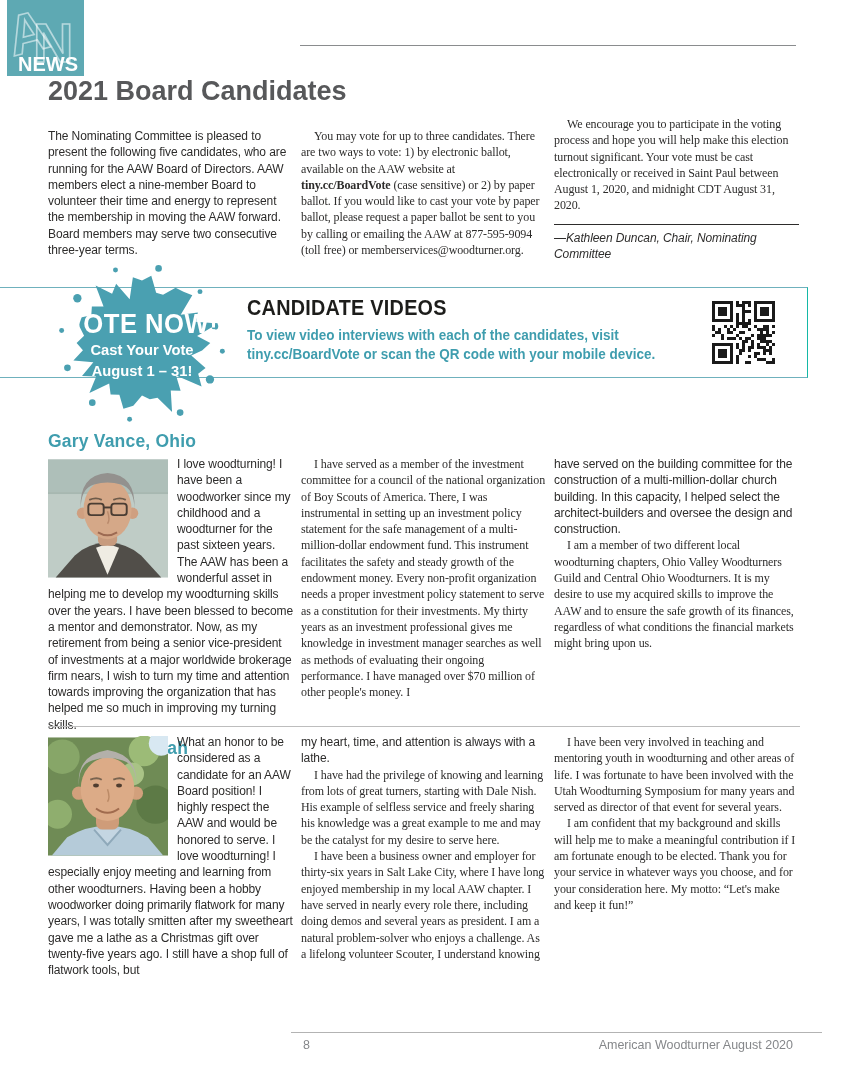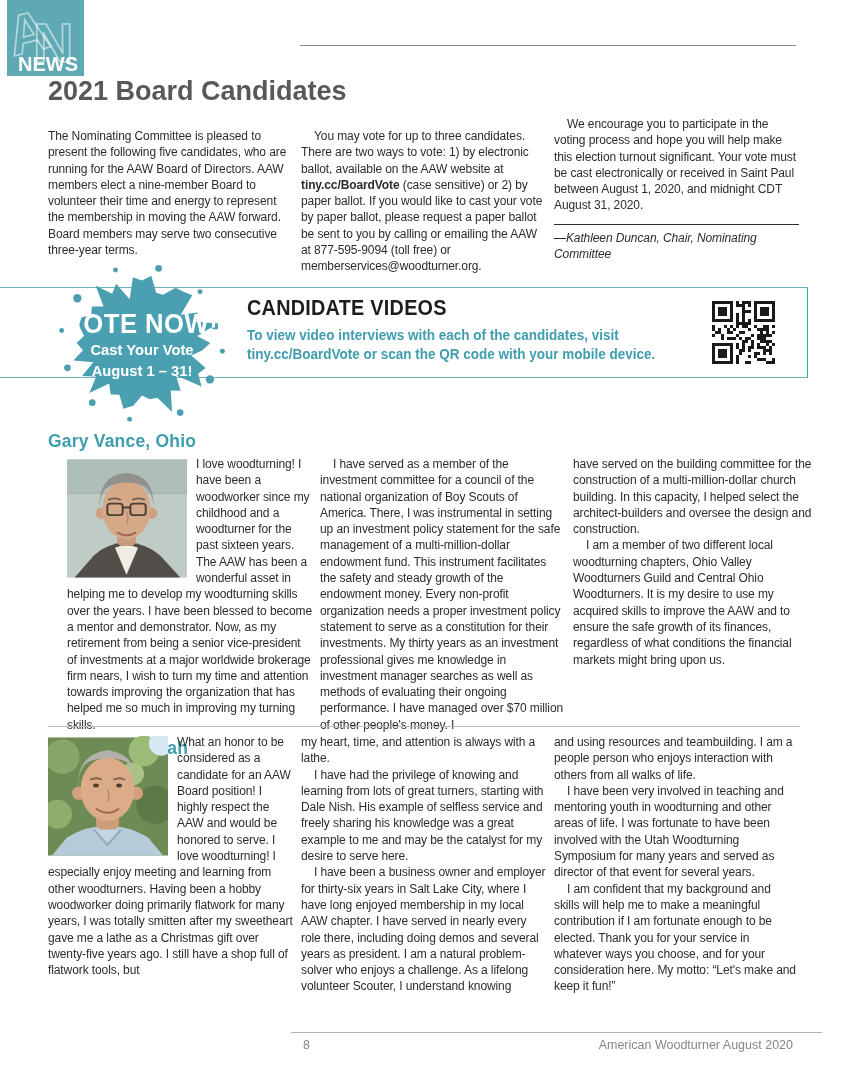--- a/index.html
+++ b/index.html
@@ -11,21 +11,21 @@
   .assoc{position:absolute;top:21px;right:54px;font-size:15px;font-weight:bold;letter-spacing:6px;white-space:nowrap;}
   .assoc-teal{color:#4ba6b6;}
   .assoc-gray{color:#58595b;}
   .header-rule{position:absolute;top:45px;left:300px;width:496px;height:1px;background:#8a8c8e;}
   
   .title{position:absolute;left:48px;top:76px;margin:0;font-size:27px;font-weight:bold;color:#57585a;letter-spacing:0;}
   
   .cols{position:absolute;left:48px;width:752px;display:flex;gap:8px;}
   .col{flex:0 0 245px;width:245px;font-size:12px;line-height:16.3px;letter-spacing:-0.1px;}
   .col p{margin:0;}
-  .ind{text-indent:13px;}
+  .ind{text-indent:13px;font-family:Liberation Serif, serif;}
   .intro{top:116px;}
   .byline-rule{margin:10px 0 5px 0;height:1px;background:#2d2c2b;}
   .byline{font-style:italic;font-size:12px;line-height:16px;}
   
   .banner{position:absolute;left:0;top:287px;width:807px;height:89px;
           border-top:1px solid #6fb1bd;border-bottom:1px solid #6fb1bd;border-right:1px solid #14b8a6;background:#fff;}
   .banner-heading{position:absolute;left:247px;top:7px;font-size:22px;font-weight:800;color:#1d1d1b;
                   transform:scaleX(.9);transform-origin:left;letter-spacing:0.3px;white-space:nowrap;}
   .banner-text{position:absolute;left:247px;top:37px;width:515px;font-size:15px;font-weight:bold;color:#3f9dae;
                line-height:19px;transform:scaleX(.9);transform-origin:left;}
@@ -34,21 +34,21 @@
   .badge{position:absolute;left:50px;top:256px;width:184px;height:174px;z-index:5;}
   .splash{position:absolute;left:0;top:0;width:184px;height:174px;}
   .badge-text{position:absolute;left:0;top:0;width:184px;height:174px;display:flex;flex-direction:column;
               align-items:center;justify-content:center;padding-top:2px;color:#fff;text-align:center;transform:scaleX(.95);}
   .badge-l1{font-size:27px;font-weight:800;letter-spacing:0.5px;line-height:30px;}
   .badge-l2,.badge-l3{font-size:15.5px;font-weight:bold;line-height:21px;}
   
   .cand-name{position:absolute;left:48px;margin:0;font-size:17.5px;font-weight:bold;color:#3f9dae;letter-spacing:0.2px;}
   .gary-name{top:431px;}
   .jay-name{top:738px;}
-  .gary-cols{top:456px;margin-left:19px;}
+  .gary-cols{top:456px;}
   .jay-cols{top:734px;}
   .photo{float:left;width:120px;height:121px;margin:2px 9px 3px 0;overflow:hidden;}
   .photo svg{display:block;width:120px;height:121px;}
   .sep{position:absolute;left:48px;top:726px;width:752px;height:1px;background:#bdbdbd;}
   
   .footer-rule{position:absolute;left:291px;top:1032px;width:531px;height:1px;background:#b3b3b3;}
   .footer-page{position:absolute;left:303px;top:1038px;font-size:12.5px;color:#85878a;}
   .footer-pub{position:absolute;right:57px;top:1038px;font-size:12.5px;color:#85878a;}
 </style>
 </head>
@@ -303,21 +303,20 @@
         </svg>
       </div>
       <p>What an honor to be considered as a candidate for an AAW Board position! I highly respect the AAW and would be honored to serve. I love woodturning! I especially enjoy meeting and learning from other woodturners. Having been a hobby woodworker doing primarily flatwork for many years, I was totally smitten after my sweetheart gave me a lathe as a Christmas gift over twenty-five years ago. I still have a shop full of flatwork tools, but</p>
     </div>
     <div class="col">
       <p>my heart, time, and attention is always with a lathe.</p>
       <p class="ind">I have had the privilege of knowing and learning from lots of great turners, starting with Dale Nish. His example of selfless service and freely sharing his knowledge was a great example to me and may be the catalyst for my desire to serve here.</p>
       <p class="ind">I have been a business owner and employer for thirty-six years in Salt Lake City, where I have long enjoyed membership in my local AAW chapter. I have served in nearly every role there, including doing demos and several years as president. I am a natural problem-solver who enjoys a challenge. As a lifelong volunteer Scouter, I understand knowing</p>
     </div>
     <div class="col">
-      <p>and using resources and teambuilding. I am a people person who enjoys interaction with others from all walks of life.</p>
       <p class="ind">I have been very involved in teaching and mentoring youth in woodturning and other areas of life. I was fortunate to have been involved with the Utah Woodturning Symposium for many years and served as director of that event for several years.</p>
       <p class="ind">I am confident that my background and skills will help me to make a meaningful contribution if I am fortunate enough to be elected. Thank you for your service in whatever ways you choose, and for your consideration here. My motto: “Let's make and keep it fun!”</p>
     </div>
   </div>
 
   <div class="footer-rule"></div>
   <div class="footer-page">8</div>
   <div class="footer-pub">American Woodturner August 2020</div>
 
 </div>

